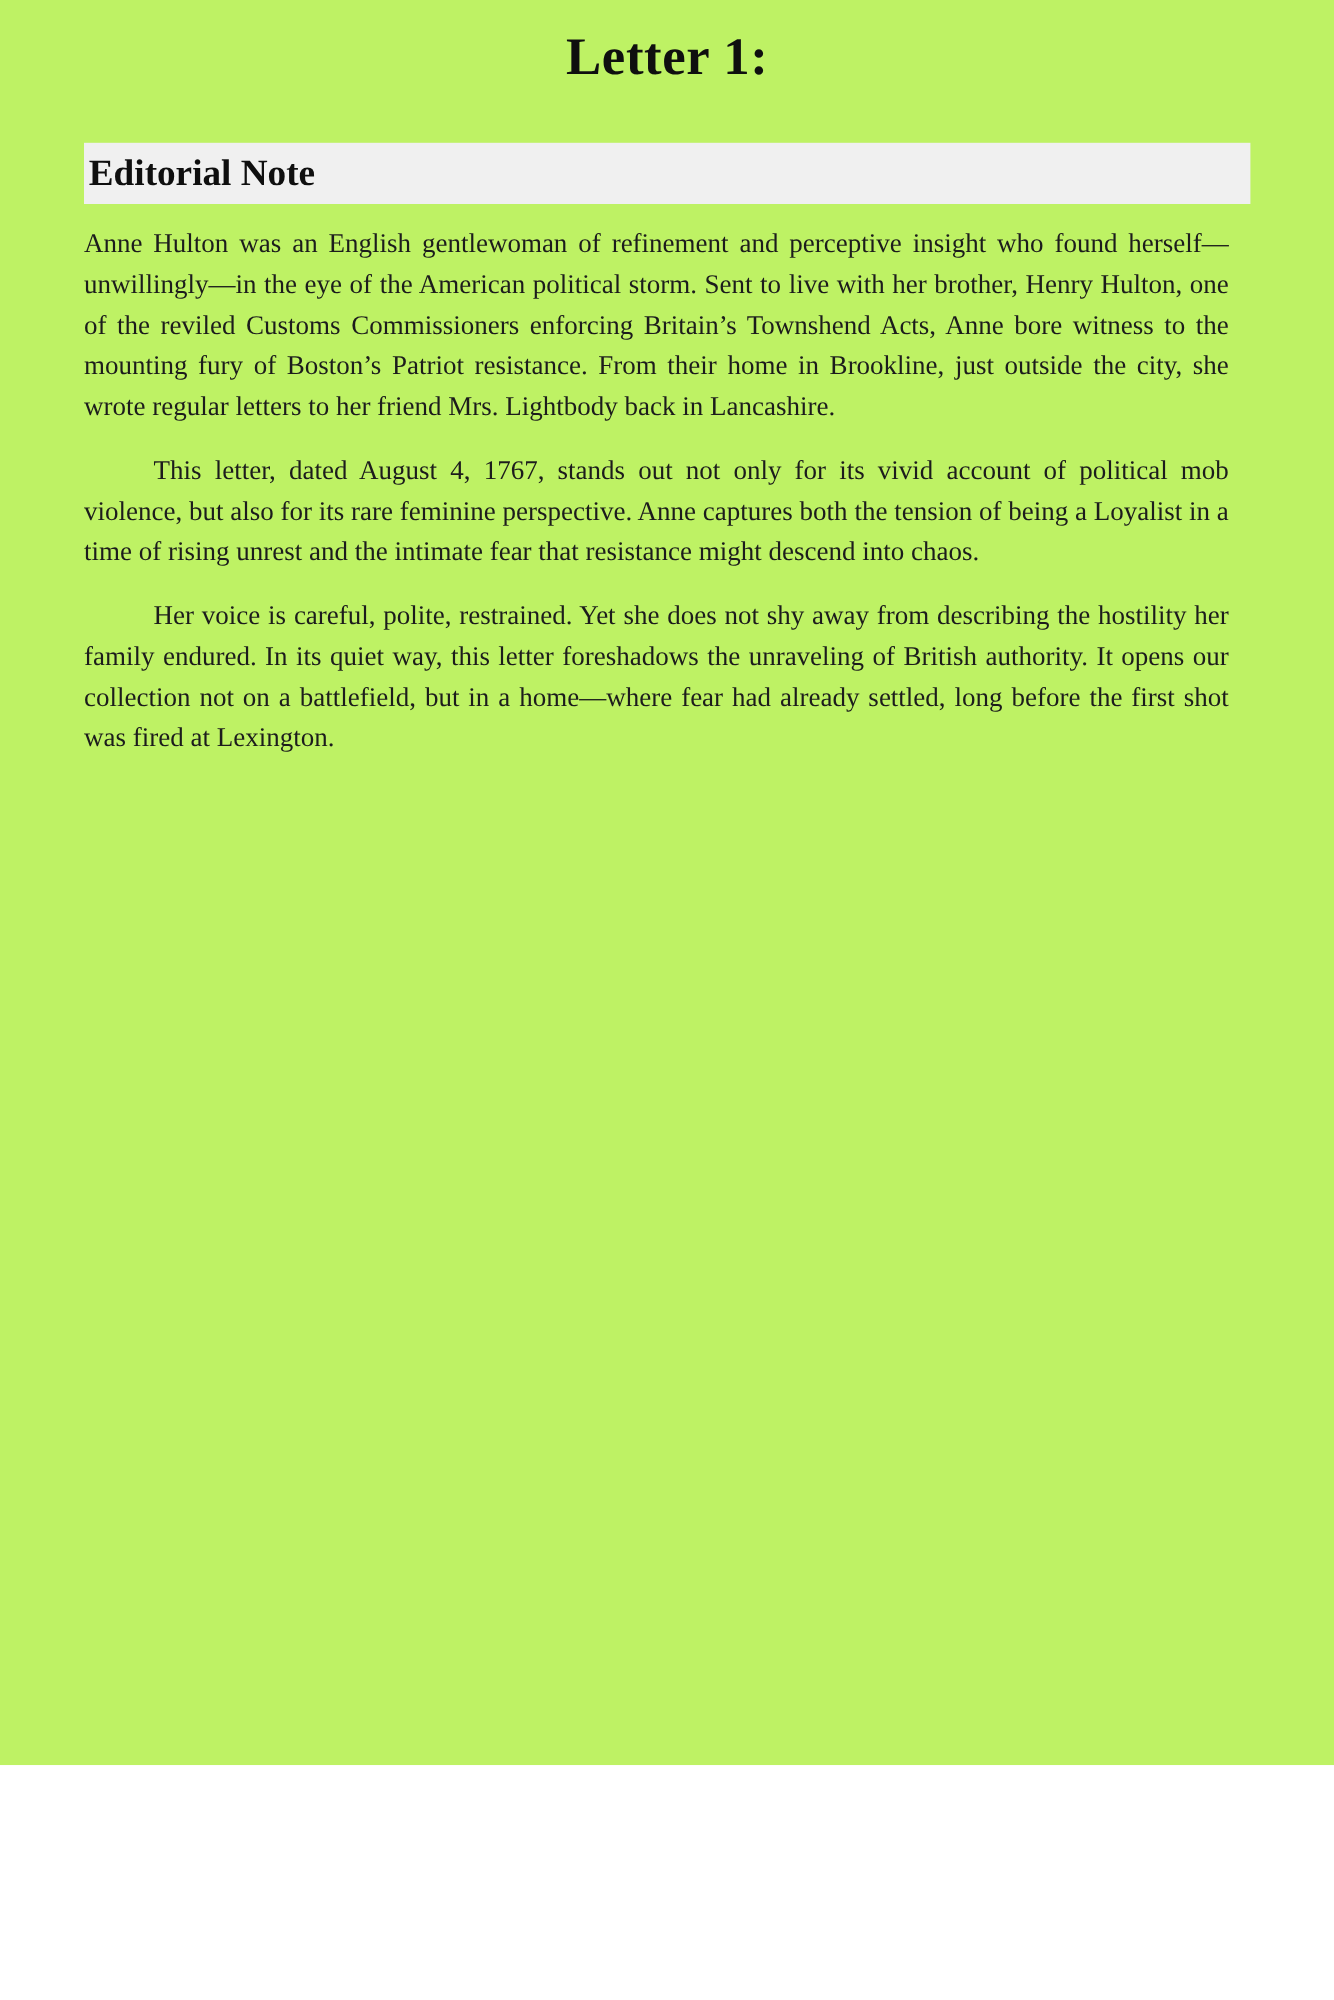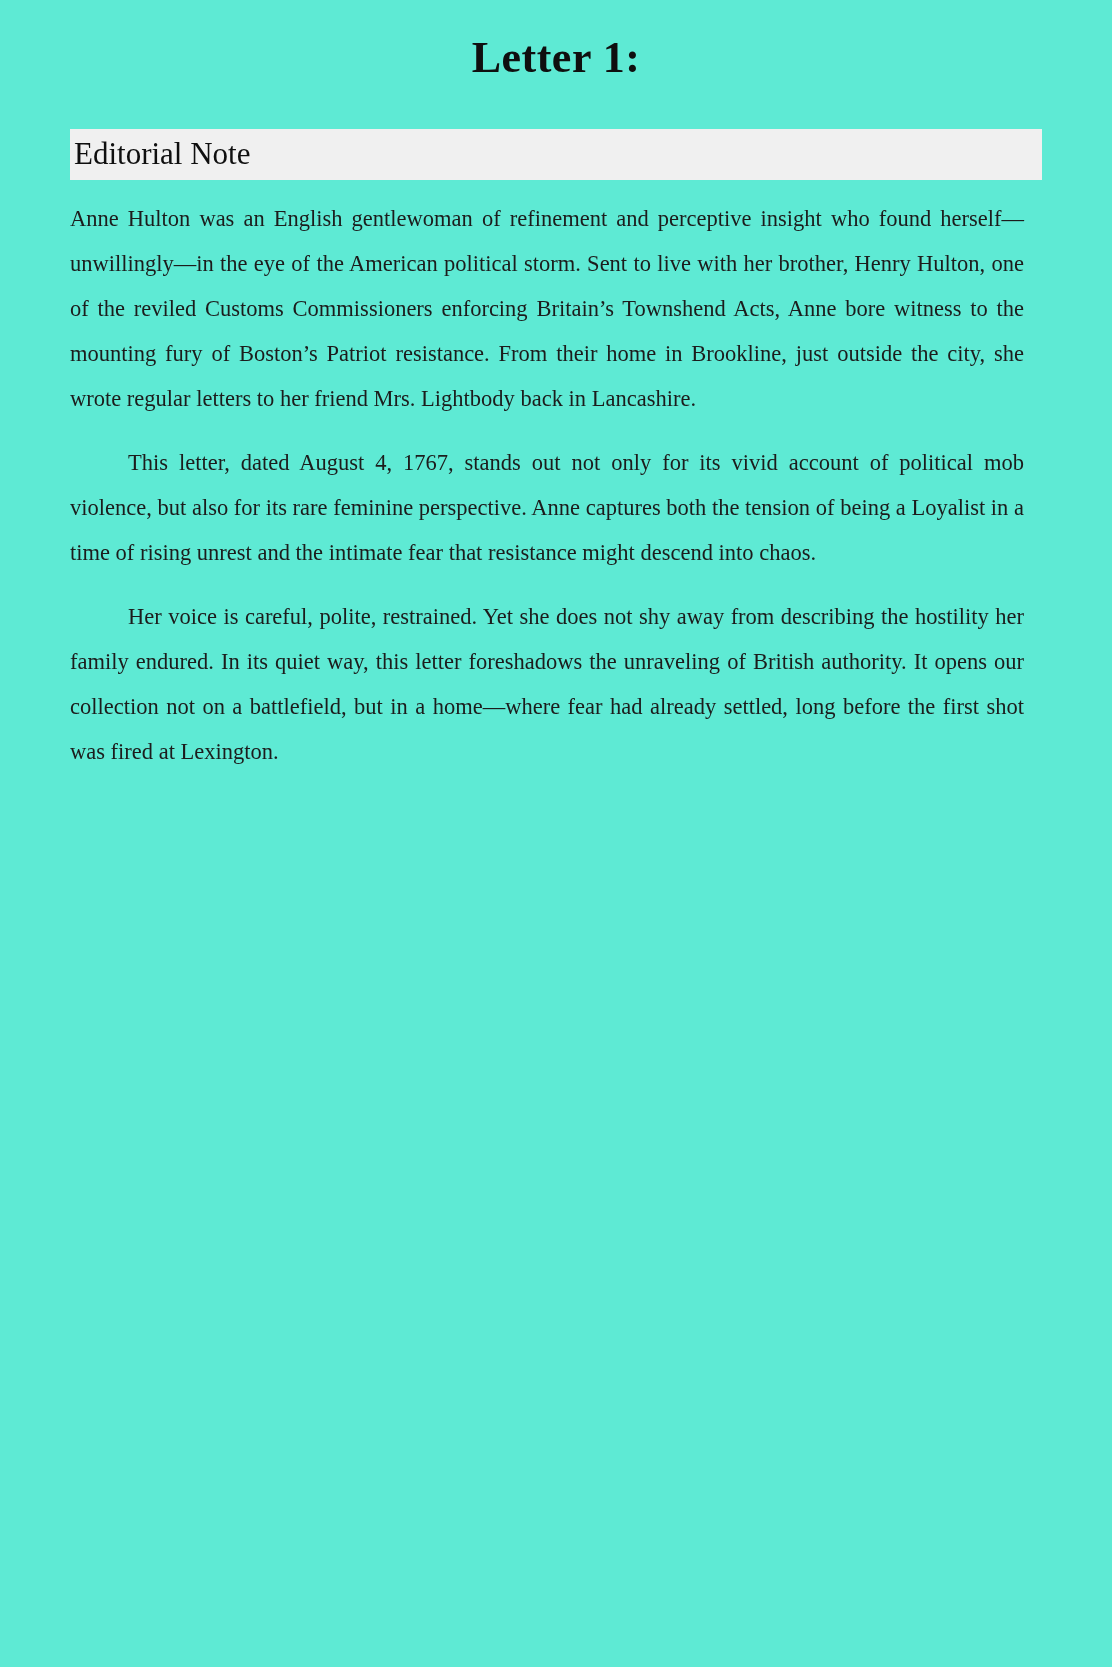--- a/index.html
+++ b/index.html
@@ -3,54 +3,54 @@
 <meta charset="utf-8">
 <style>
   html, body {
     margin: 0;
     padding: 0;
     background: #ffffff;
   }
   .page {
     position: relative;
     width: 1112px;
-    height: 1667px;
+    height: 1471px;
     margin: 0 auto;
-    background: #5eead4;
+    background: #bef264;
     box-sizing: border-box;
-    padding: 26px 70px 0 70px;
+    padding: 16px 70px 0 70px;
     overflow: hidden;
     font-family: "Liberation Serif", "DejaVu Serif", serif;
     color: #1a1a1a;
   }
   .doc-title {
     margin: 0;
     text-align: center;
     font-weight: bold;
     font-size: 44px;
     line-height: 63px;
     letter-spacing: 0.5px;
     color: #0f0f0f;
   }
   .doc-title .title-line {
     display: block;
   }
   .section-heading {
     margin: 40px 0 16px 0;
     background: #f0f0f0;
-    font-weight: normal;
+    font-weight: bold;
     font-size: 31px;
     line-height: 1.0;
     padding: 9px 8px 11px 4px;
     color: #0f0f0f;
   }
   .body-copy p {
     margin: 0 18px 19px 0;
     font-size: 22.5px;
-    line-height: 45px;
+    line-height: 34px;
     text-align: justify;
     color: #1c1c1c;
   }
   .body-copy p.indented {
     text-indent: 58px;
   }
 </style>
 </head>
 <body>
 

